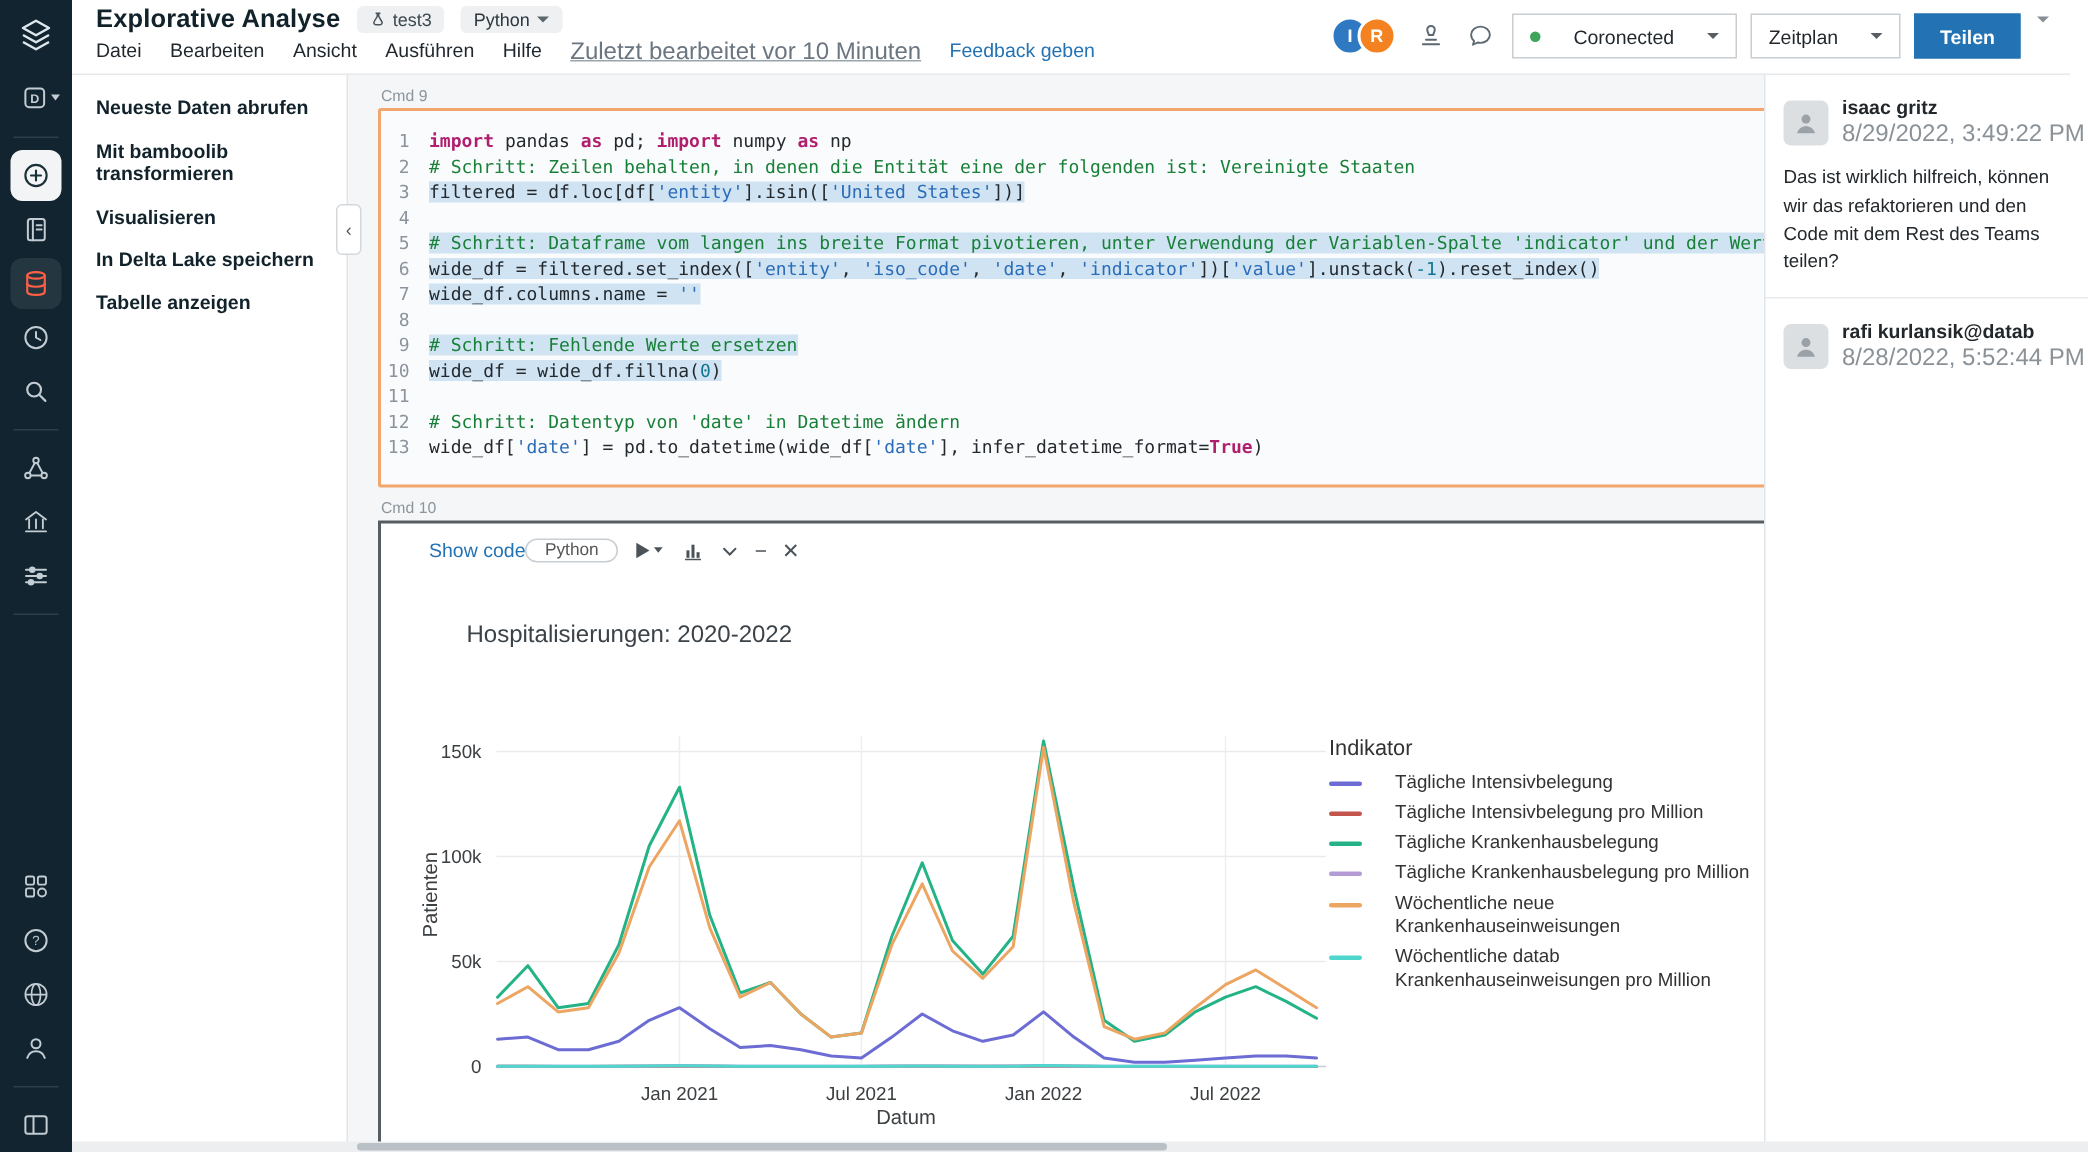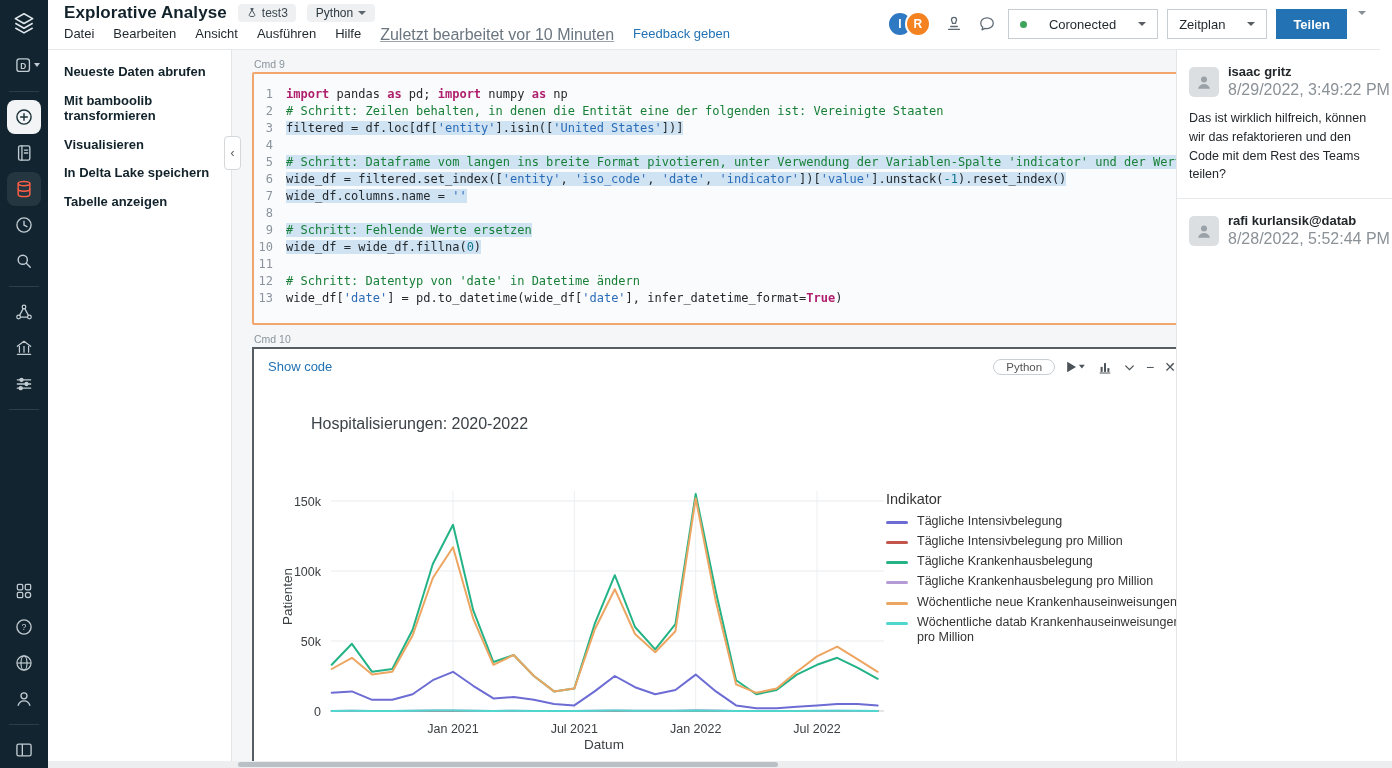--- a/index.html
+++ b/index.html
@@ -62,34 +62,34 @@
   .cmd-label{font-size:10.5px;color:#8b959d;margin:8px 0 2px 22px}
   .cell1{margin-left:20px;width:928px;background:#fafbfc;border:2px solid var(--cell-orange);border-radius:2px;
          padding:12px 0 16px 0;position:relative}
   .code-line{display:flex;font-family:"DejaVu Sans Mono", monospace;font-size:12px;line-height:17px;white-space:pre}
   .ln{width:32px;text-align:right;padding-right:13px;color:#8b949e;flex:none;user-select:none}
   .code{flex:1;overflow:hidden;color:#24292e}
   .code .sel{background:var(--sel)}
   .tk-c{color:#188038}.tk-s{color:#2b6cb8}.tk-k{color:#b01f6e;font-weight:bold}.tk-n{color:#0e7490}
 
   .cell2{margin-left:20px;width:938px;height:540px;background:#fff;border:2px solid #565d63;position:relative}
-  .cell2-header{display:flex;justify-content:space-between;align-items:flex-start;padding:10px 12px 0 14px}
+  .cell2-header{display:flex;align-items:flex-start;padding:10px 12px 0 32px}
   .show-code{color:var(--accent);font-size:13px}
   .cell2-tools{display:flex;align-items:center;gap:10px;color:#4b5358}
   .pill{border:1px solid #c9ced2;border-radius:11px;padding:1px 12px;font-size:11.5px;color:#555}
   .tool-txt{font-size:14px;color:#4b5358;line-height:1}
   .chart-title{position:absolute;left:57px;top:66px;font-size:16px;color:#3b4248}
   .chart-svg-wrap{position:absolute;left:0;top:128px}
   .tick{font-size:12.5px;fill:#3c4043;font-family:"Liberation Sans",sans-serif}
   .ylabel{position:absolute;left:-12px;top:240px;width:90px;text-align:center;transform:rotate(-90deg);
           font-size:13.5px;color:#3c4043}
   .xlabel{position:absolute;left:290px;top:388px;width:120px;text-align:center;font-size:13.5px;color:#3c4043}
   .legend{position:absolute;left:632px;top:142px;width:300px}
   .legend-title{font-size:14.5px;color:#333;margin-bottom:7px}
-  .legend-item{display:flex;gap:9px;margin-bottom:4.5px;align-items:flex-start}
+  .legend-item{display:flex;gap:22px;margin-bottom:4.5px;align-items:flex-start}
   .swatch{width:22px;height:3px;border-radius:2px;margin-top:7px;flex:none}
   .legend-text{font-size:12.5px;color:#333;line-height:1.25}
 
   
   .comments{position:absolute;right:0;top:50px;width:216px;bottom:0;background:#fff;border-left:1px solid #e2e5e7;
             padding:14px 12px 0 12px;z-index:3}
   .comment-head{display:flex;gap:9px;align-items:center}
   .c-avatar{width:30px;height:30px;border-radius:5px;background:#dcdfe2;flex:none;display:flex;align-items:center;
             justify-content:center;color:#9aa2a8}
   .c-name{font-size:13px;font-weight:bold;color:#22272b;white-space:nowrap;overflow:hidden;max-width:128px}

